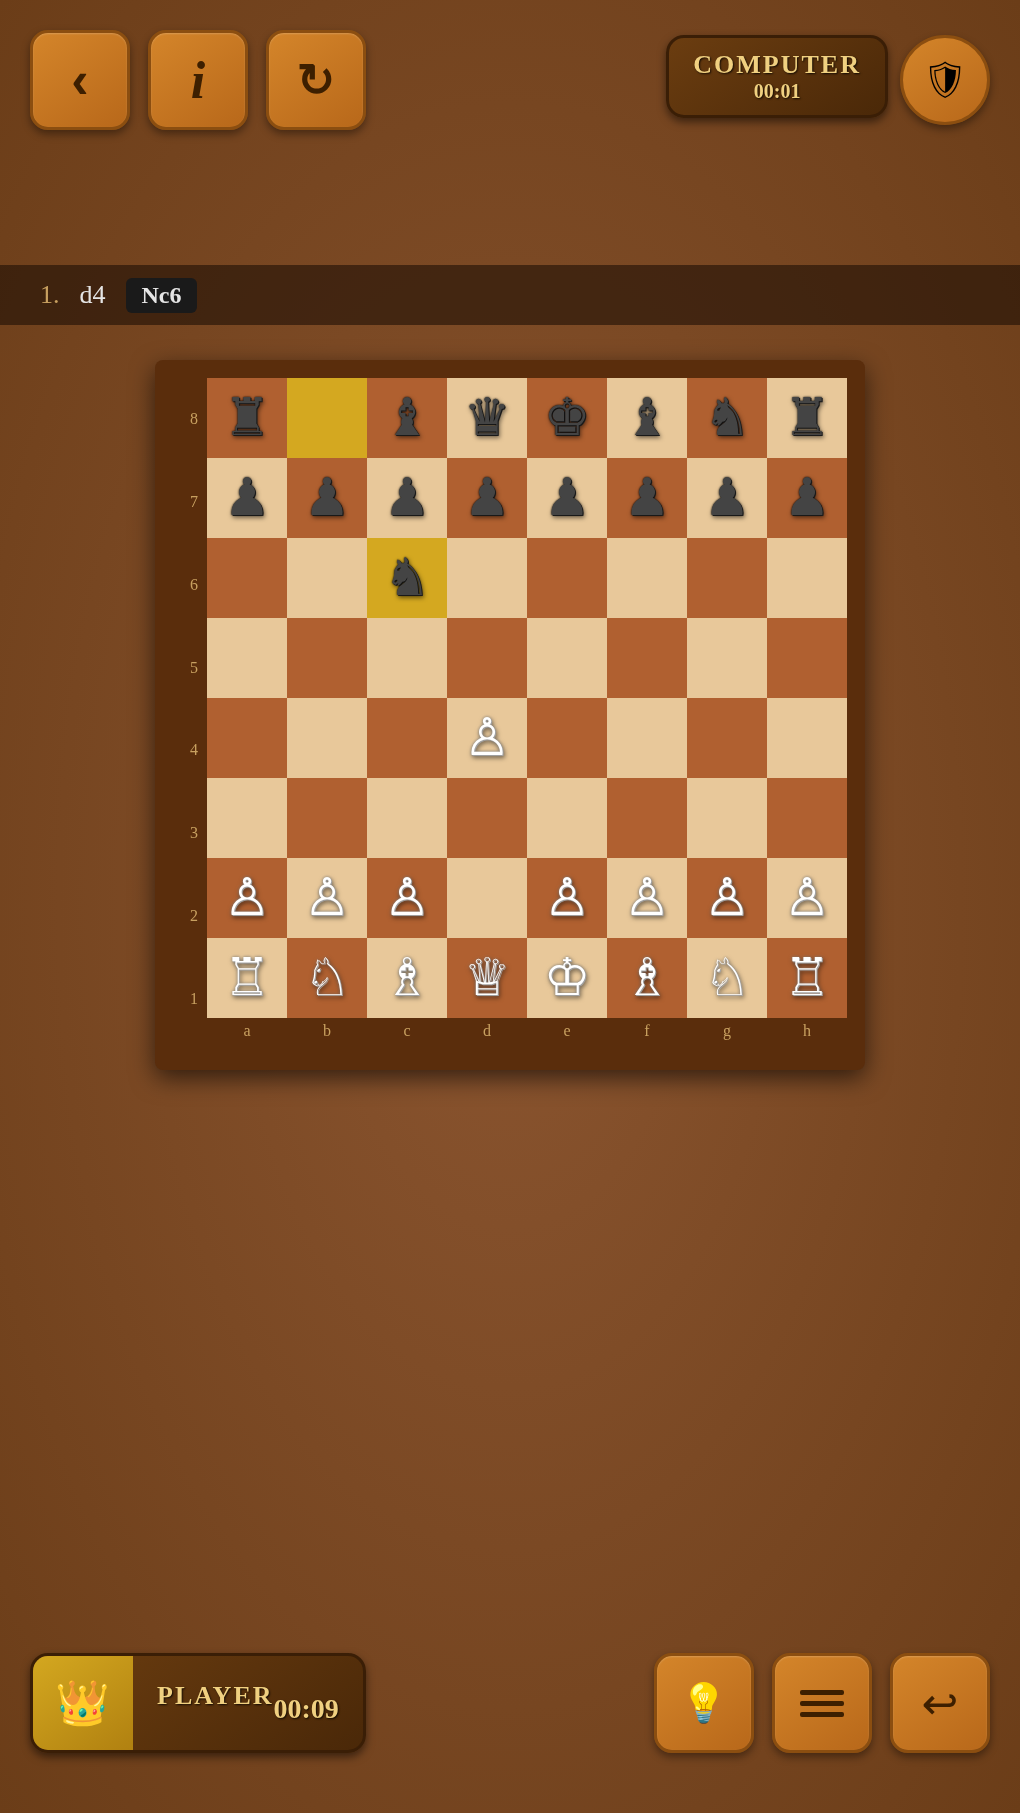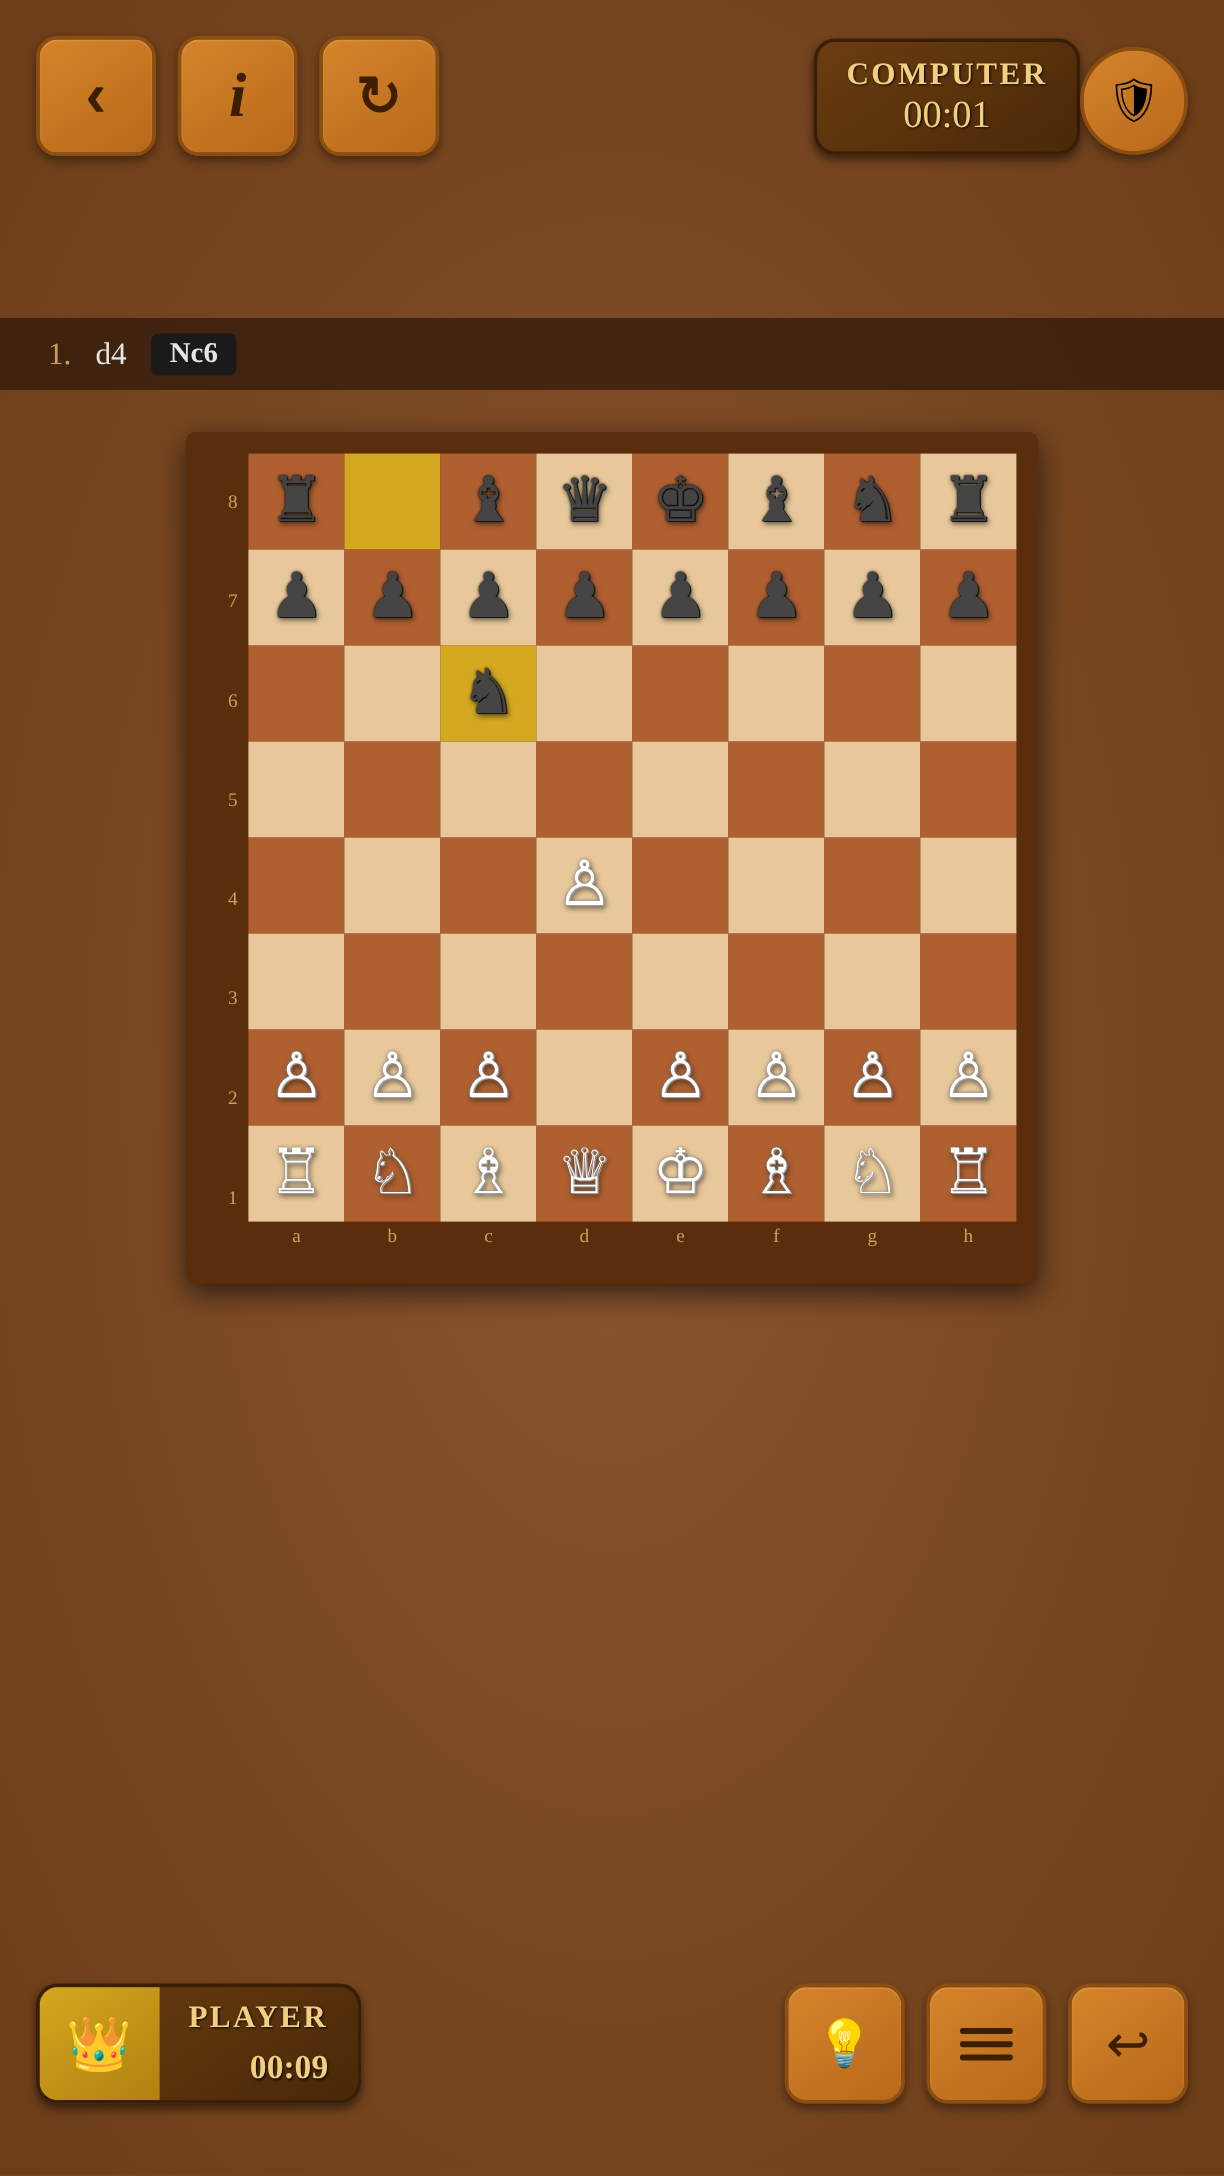--- a/index.html
+++ b/index.html
@@ -41,21 +41,22 @@
       align-items: center;
       justify-content: center;
       cursor: pointer;
       color: #3d1f00;
       font-size: 42px;
       font-weight: bold;
     }
 
     .toolbar-right {
       display: flex;
-      align-items: flex-end;
+      align-items: flex-start;
+      gap: 12px;
       margin-left: 40px;
     }
 
     .computer-panel {
       background: linear-gradient(145deg, #6b3d10, #4a2808);
       border-radius: 18px;
       border: 3px solid #3a1e06;
       padding: 12px 24px;
       display: flex;
       flex-direction: column;
@@ -67,22 +68,22 @@
     .computer-name {
       color: #f0d080;
       font-size: 26px;
       font-weight: bold;
       letter-spacing: 2px;
       text-shadow: 1px 1px 2px rgba(0,0,0,0.8);
     }
 
     .computer-time {
       color: #f0d080;
-      font-size: 32px;
-      font-weight: normal;
+      font-size: 20px;
+      font-weight: bold;
       text-shadow: 1px 1px 2px rgba(0,0,0,0.8);
     }
 
     .avatar-badge {
       width: 90px;
       height: 90px;
       background: linear-gradient(145deg, #d4852a, #b8681a);
       border-radius: 50%;
       border: 3px solid #8b4e10;
       display: flex;
@@ -241,22 +242,22 @@
       display: flex;
       align-items: center;
       justify-content: center;
       font-size: 44px;
       flex-shrink: 0;
     }
 
     .player-info {
       padding: 8px 24px;
       display: flex;
-      flex-direction: column;
-      align-items: flex-end;
+      flex-direction: row;
+      align-items: flex-start;
     }
 
     .player-name {
       color: #f0d080;
       font-size: 26px;
       font-weight: bold;
       letter-spacing: 2px;
       text-shadow: 1px 1px 2px rgba(0,0,0,0.8);
     }
 

